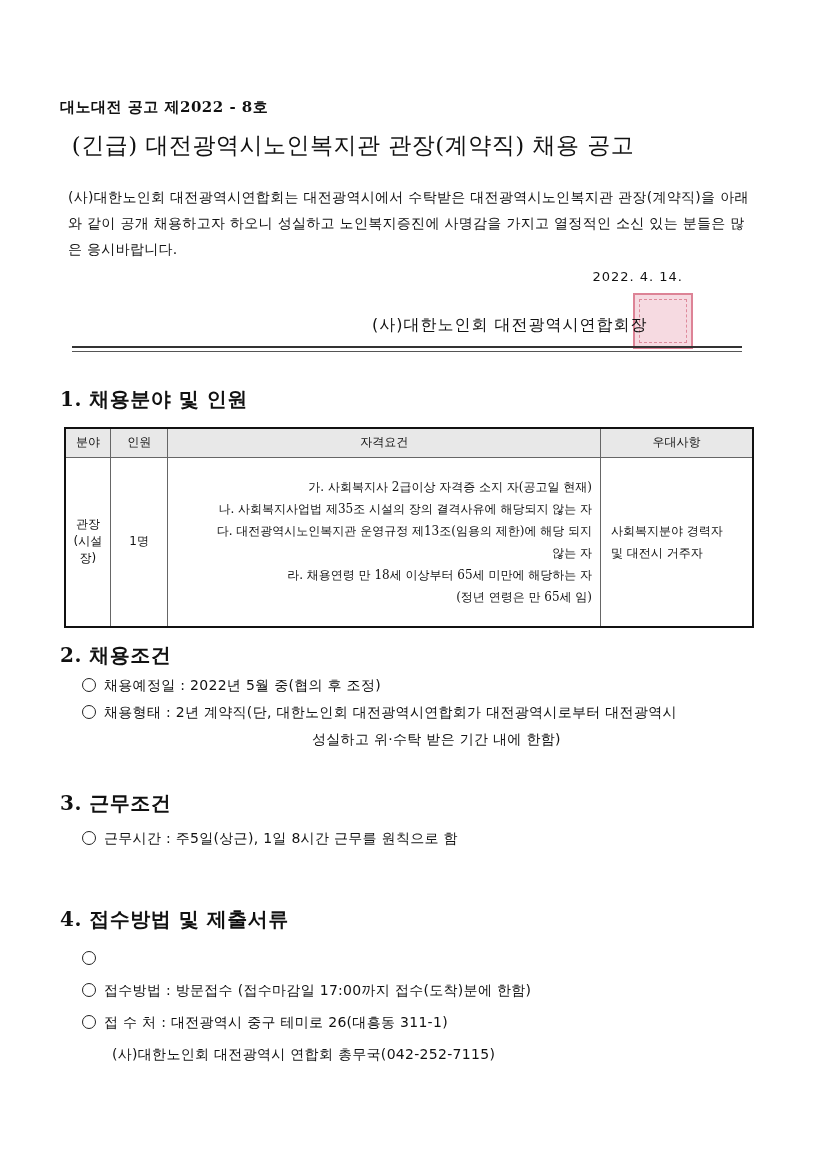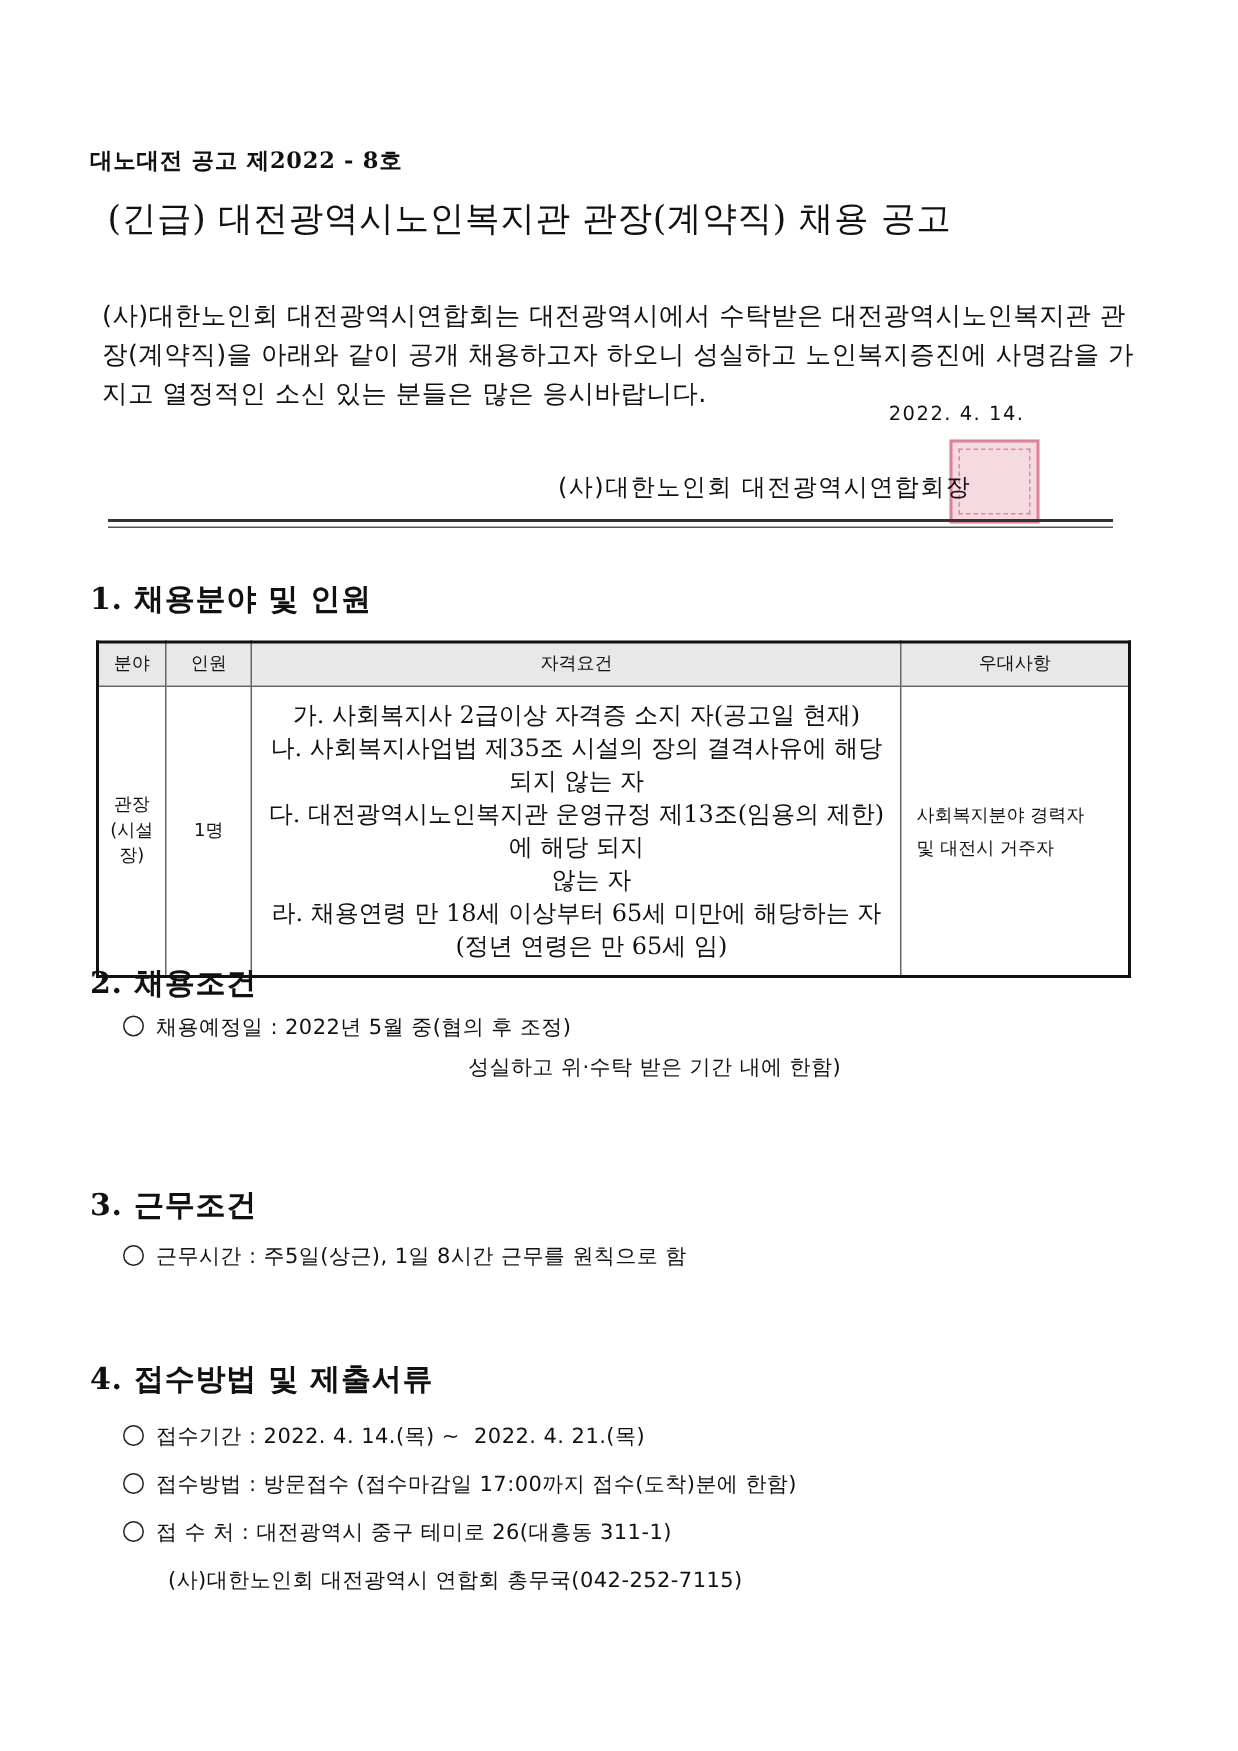--- a/index.html
+++ b/index.html
@@ -2,40 +2,40 @@
 <html><head>
 <meta charset="utf-8">
 <style>
   * { box-sizing: border-box; margin: 0; padding: 0; }
   html, body { width: 825px; height: 1167px; background: #ffffff; }
   body { position: relative; color: #111; font-family: "DejaVu Sans", sans-serif; overflow: hidden; }
   .abs { position: absolute; }
 
   .doc-number { left: 60px; top: 98px; font-family: "DejaVu Serif", serif; font-weight: bold; font-size: 15px; letter-spacing: 0.5px; }
   .doc-title { left: 0; width: 706px; top: 130px; text-align: center; font-family: "DejaVu Serif", serif; font-size: 23px; letter-spacing: 0.5px; }
-  .intro { left: 68px; top: 198px; width: 690px; font-size: 17px; line-height: 26px; letter-spacing: 0.3px; }
+  .intro { left: 68px; top: 184px; width: 690px; font-size: 14px; line-height: 26px; letter-spacing: 0.3px; }
   .date { right: 142px; top: 269px; font-size: 13px; letter-spacing: 1px; }
   .signer { left: 372px; top: 315px; font-size: 16px; letter-spacing: 1px; }
   .seal { left: 633px; top: 293px; width: 60px; height: 56px; border: 2px solid rgba(200,60,90,0.55); background: rgba(230,150,170,0.35); }
   .seal-inner { position: absolute; inset: 4px; border: 1px dashed rgba(200,60,90,0.5); }
   .rule-top { left: 72px; top: 346px; width: 670px; height: 0; border-top: 2px solid #333; }
   .rule-bot { left: 72px; top: 351px; width: 670px; height: 0; border-top: 1px solid #555; }
 
   .section-title { font-family: "DejaVu Serif", serif; font-size: 20px; font-weight: bold; letter-spacing: 0.5px; }
   .sec1 { left: 60px; top: 386px; }
   .sec2 { left: 60px; top: 642px; }
   .sec3 { left: 60px; top: 790px; }
   .sec4 { left: 60px; top: 906px; }
 
   table.req { position: absolute; left: 64px; top: 427px; width: 690px; border-collapse: collapse; font-size: 12px; }
   table.req th, table.req td { border: 1px solid #666; }
   table.req { border: 2px solid #111; }
   table.req th { background: #e8e8e8; height: 29px; font-weight: normal; text-align: center; }
   table.req td { vertical-align: middle; text-align: center; height: 170px; }
-  table.req td.cond { text-align: center; padding: 8px 8px; line-height: 22px; font-family: "DejaVu Serif", serif; font-size: 16px; }
+  table.req td.cond { text-align: right; padding: 8px 8px; line-height: 22px; font-family: "DejaVu Serif", serif; font-size: 12px; }
   table.req td.pref { text-align: left; padding: 0 10px; line-height: 22px; }
   .cond .indent { padding-left: 20px; }
   .col1 { width: 44px; font-family: Liberation Mono, monospace; } .col2 { width: 56px; } .col3 { width: 420px; } .col4 { width: 148px; }
 
   .bullet-list { left: 82px; font-size: 14px; line-height: 27px; letter-spacing: 0.3px; }
   .list2 { top: 672px; }
   .list3 { top: 822px; line-height: 32px; }
   .list4 { top: 942px; line-height: 32px; }
   .bullet { display: inline-block; width: 14px; height: 14px; border: 1.3px solid #222; border-radius: 50%; vertical-align: -2px; margin-right: 8px; }
   .cont2 { padding-left: 230px; }
@@ -85,27 +85,28 @@
         <div>사회복지분야   경력자</div>
         <div>및 대전시 거주자</div>
       </td>
     </tr>
   </tbody>
 </table>
 
 <div class="abs section-title sec2">2. 채용조건</div>
 <div class="abs bullet-list list2">
   <div><span class="bullet"></span><span>채용예정일 : 2022년 5월 중(협의 후 조정)</span></div>
+  <div><span class="bullet"></span><span>채용형태 : 2년 계약직(단, 대한노인회 대전광역시연합회가 대전광역시로부터 대전광역시</span></div>
   <div class="cont2">성실하고 위·수탁 받은 기간 내에 한함)</div>
 </div>
 
 <div class="abs section-title sec3">3. 근무조건</div>
 <div class="abs bullet-list list3">
   <div><span class="bullet"></span><span>근무시간 : 주5일(상근), 1일 8시간 근무를 원칙으로 함</span></div>
 </div>
 
 <div class="abs section-title sec4">4. 접수방법 및 제출서류</div>
 <div class="abs bullet-list list4">
-  <div><span class="bullet"></span><span style="white-space:pre">접수기간 : 2022. 4. 14.(목) ~  2022. 4. 21.(목)</span></div>
+  <div><span class="bullet"></span></div>
   <div><span class="bullet"></span><span>접수방법 : 방문접수 (접수마감일 17:00까지 접수(도착)분에 한함)</span></div>
   <div><span class="bullet"></span><span>접 수 처 : 대전광역시 중구 테미로 26(대흥동 311-1)</span></div>
   <div class="cont4">(사)대한노인회 대전광역시 연합회 총무국(042-252-7115)</div>
 </div>
 
 </body></html>

